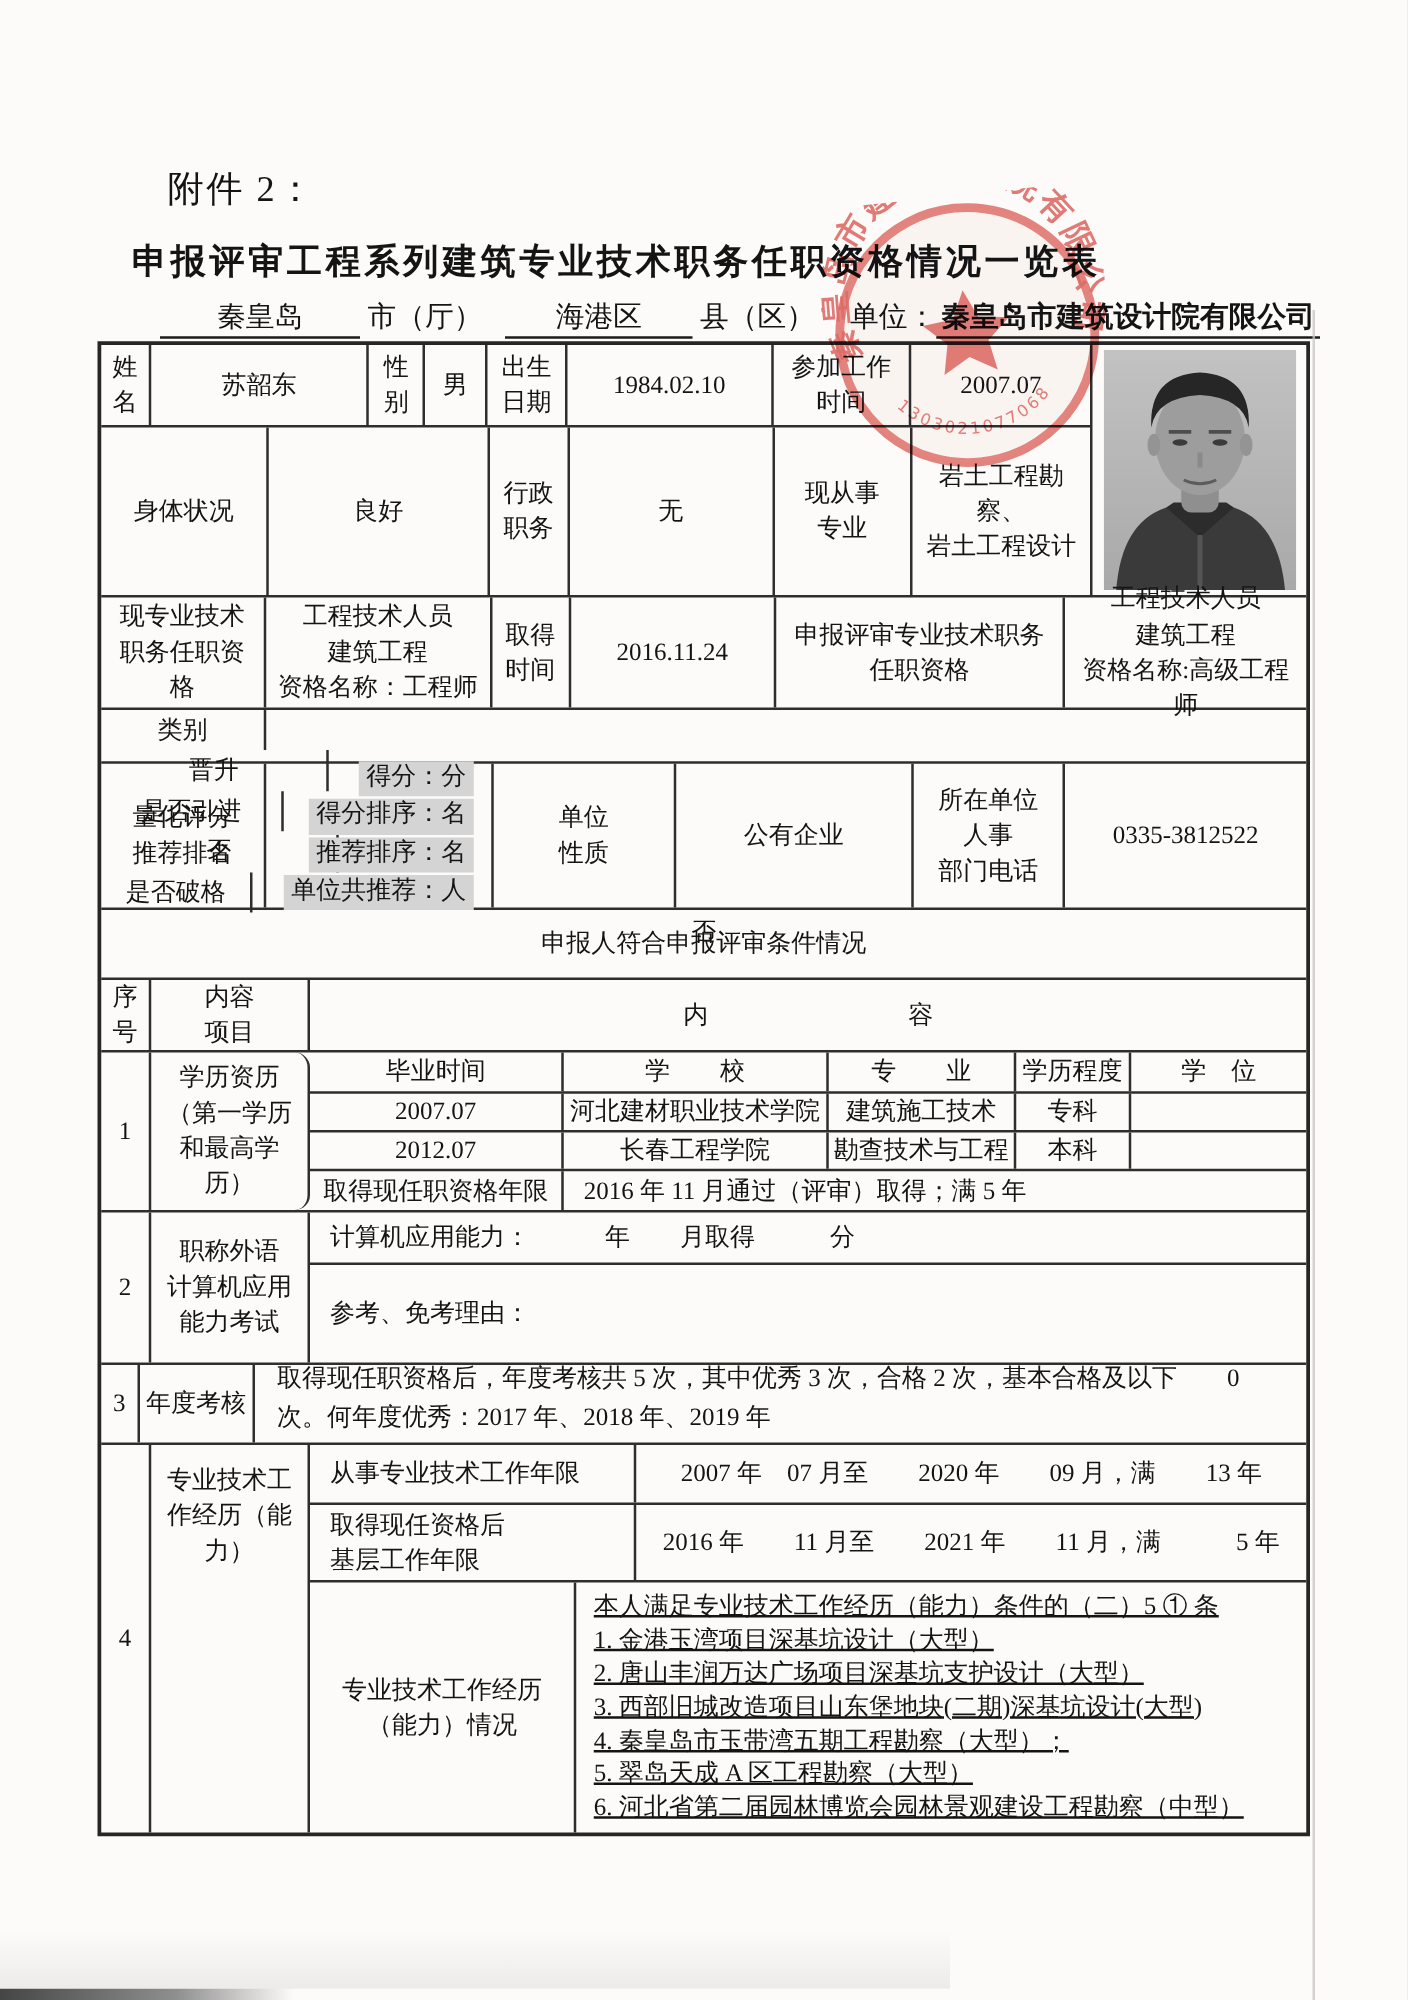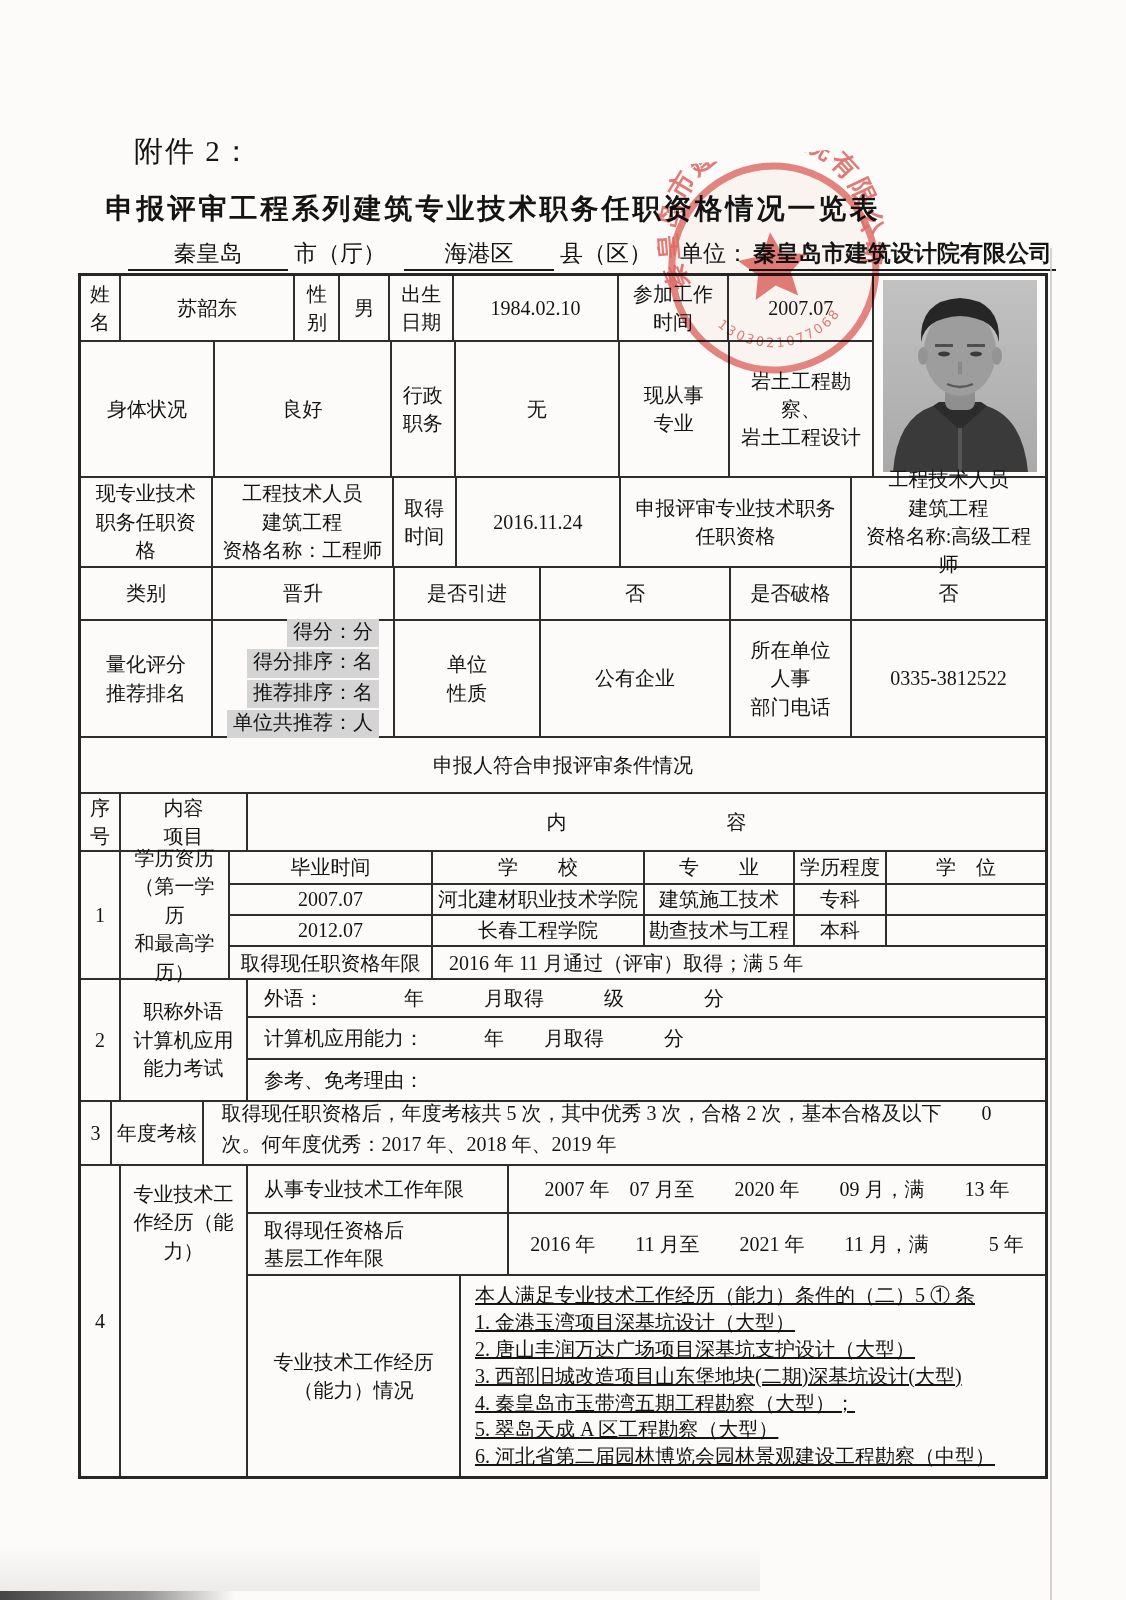--- a/index.html
+++ b/index.html
@@ -163,21 +163,21 @@
         <span class="ln">申报评审专业技术职务</span>
           <span class="ln">任职资格</span>
       </div>
       <div class="c grow">
         <span class="ln">工程技术人员</span>
           <span class="ln">建筑工程</span>
           <span class="ln">资格名称:高级工程师</span>
       </div>
     </div>
 
-    <div class="r" style="height:53px;">
+    <div class="r" style="height:43px;flex-direction:column;">
       <div class="c" style="width:132px;">类别</div>
       <div class="c" style="width:182px;">晋升</div>
       <div class="c" style="width:146px;">是否引进</div>
       <div class="c" style="width:190px;">否</div>
       <div class="c" style="width:121px;">是否破格</div>
       <div class="c grow">否</div>
     </div>
 
     <div class="r" style="height:117px;">
       <div class="c" style="width:132px;">
@@ -211,21 +211,21 @@
       <div class="c" style="width:40px;">序号</div>
       <div class="c" style="width:127px;">
         <span class="ln">内容</span>
           <span class="ln">项目</span>
       </div>
       <div class="c grow">内　　　　　　　　容</div>
     </div>
 
     <div class="r" style="height:128px;">
       <div class="c" style="width:40px;">1</div>
-      <div class="c" style="width:109px;">
+      <div class="c" style="width:127px;border-radius:12px;">
         <span class="ln">学历资历</span>
           <span class="ln">（第一学历</span>
         <span class="ln">和最高学</span>
           <span class="ln">历）</span>
       </div>
       <div class="subcol grow">
         <div class="subrow" style="height:33px;">
           <div class="c" style="width:203px;">毕业时间</div>
           <div class="c" style="width:212px;">学　　校</div>
           <div class="c" style="width:150px;">专　　业</div>
@@ -254,23 +254,20 @@
     </div>
 
     <div class="r" style="height:122px;">
       <div class="c" style="width:40px;">2</div>
       <div class="c" style="width:127px;">
         <span class="ln">职称外语</span>
           <span class="ln">计算机应用</span>
           <span class="ln">能力考试</span>
       </div>
       <div class="subcol grow">
-        <div class="subrow" style="height:38px;">
-          <div class="c grow left">外语：　　　　年　　　月取得　　　级　　　　分</div>
-        </div>
         <div class="subrow" style="height:42px;">
           <div class="c grow left">计算机应用能力：　　　年　　月取得　　　分</div>
         </div>
         <div class="subrow grow">
           <div class="c grow left">参考、免考理由：</div>
         </div>
       </div>
     </div>
 
     <div class="r" style="height:64px;">

